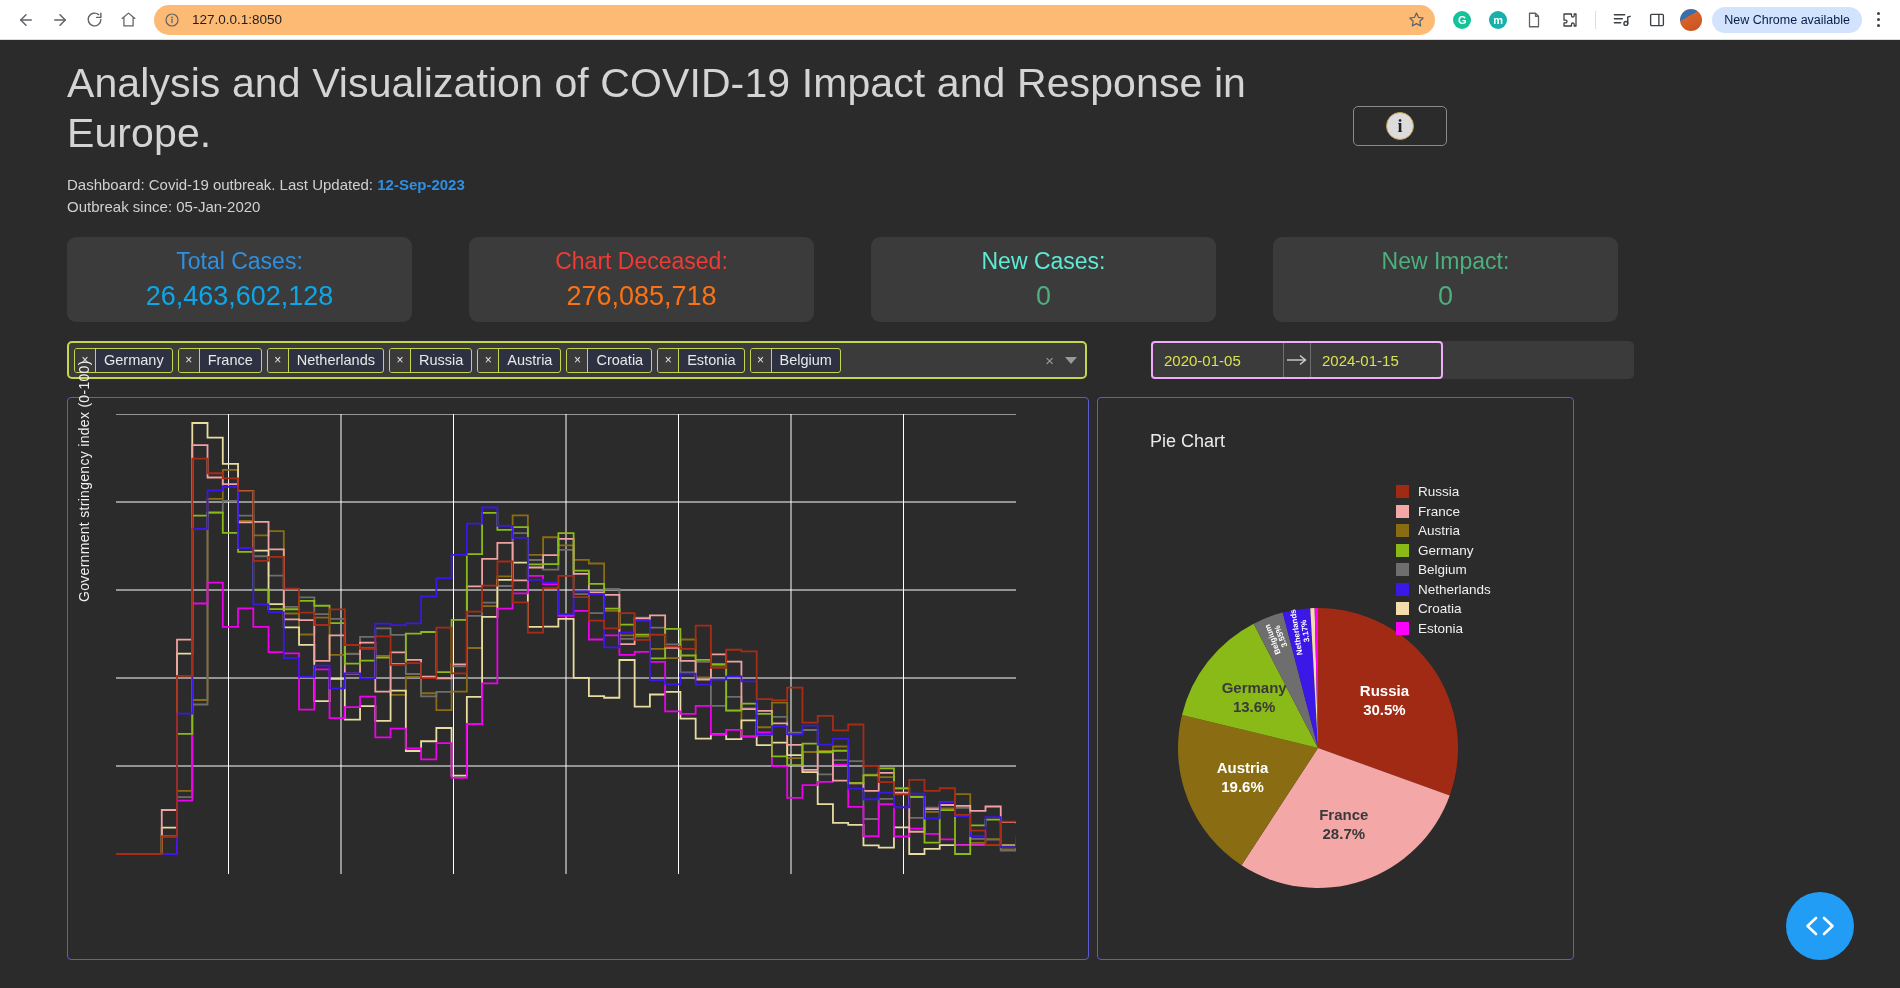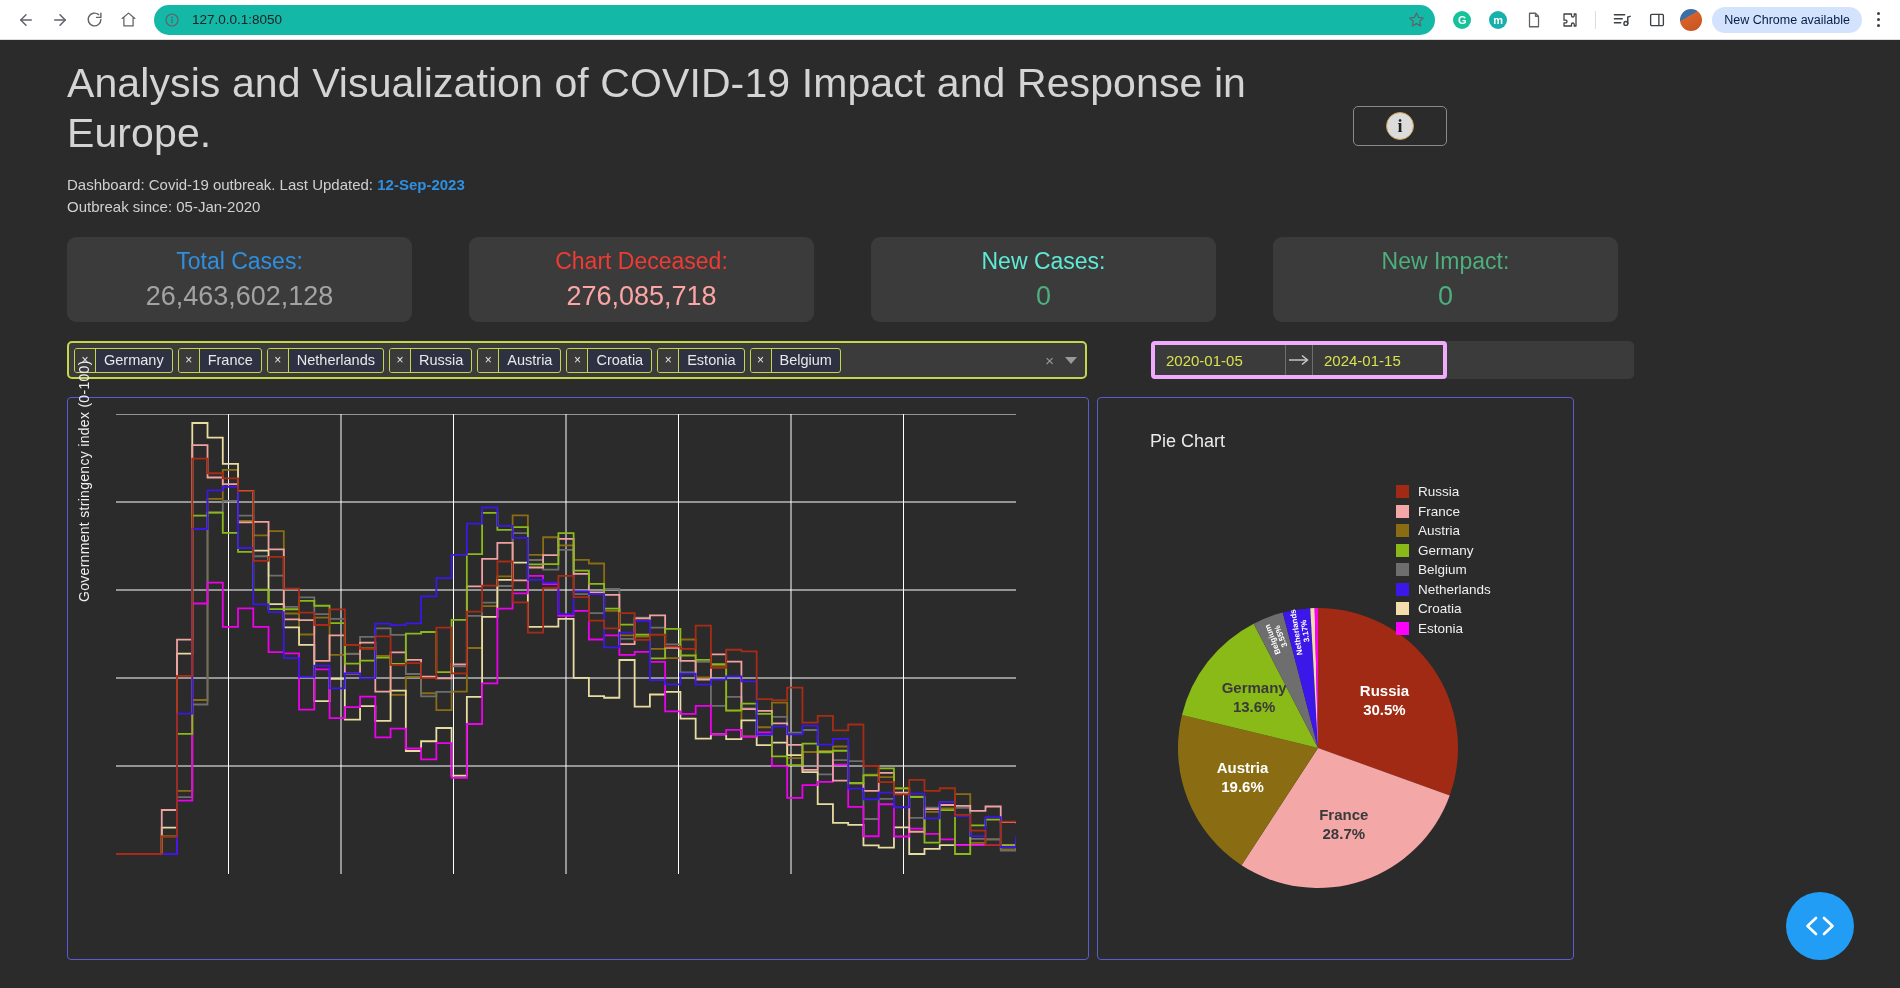--- a/index.html
+++ b/index.html
@@ -23,21 +23,21 @@
     width: 32px; height: 32px;
     display: flex; align-items: center; justify-content: center;
     border-radius: 50%;
     color: #5f6368;
     flex: 0 0 auto;
   }
   .nav-btn svg { display: block; }
   .omnibox {
     flex: 1 1 auto;
     height: 30px;
-    background: #14b8a6;
+    background: #fdba74;
     border-radius: 15px;
     display: flex;
     align-items: center;
     padding: 0 6px;
     margin: 0 8px;
     min-width: 0;
   }
   .omnibox-icon {
     width: 24px; height: 24px;
     display: flex; align-items: center; justify-content: center;
@@ -204,21 +204,21 @@
   .daterange-outer {
     margin-left: 64px;
     width: 483px;
     height: 38px;
     background: #3b3b3b;
     border-radius: 5px;
     display: flex; align-items: center;
   }
   .daterange {
     display: flex; align-items: stretch;
-    border: 4px solid #f0abfc;
+    border: 2px solid #f0abfc;
     border-radius: 4px;
     height: 38px;
     background: #3b3b3b;
   }
   .date-field {
     width: 130px;
     display: flex; align-items: center;
     padding: 0 11px;
     font-size: 15px;
     color: #d8e24f;
@@ -386,25 +386,25 @@
     </div>
 
     <div class="sub-line">
       <span>Dashboard: Covid-19 outbreak. Last Updated: </span><span class="hl-date">12-Sep-2023</span>
     </div>
     <div class="sub-line">Outbreak since: 05-Jan-2020</div>
 
     <div class="cards">
       <div class="card">
         <div class="card-label" style="color:#2f8fe0">Total Cases:</div>
-        <div class="card-value" style="color:#a3a3a3">26,463,602,128</div>
+        <div class="card-value" style="color:#0ea5e9">26,463,602,128</div>
       </div>
       <div class="card">
         <div class="card-label" style="color:#ef3b33">Chart Deceased:</div>
-        <div class="card-value" style="color:#fca5a5">276,085,718</div>
+        <div class="card-value" style="color:#f97316">276,085,718</div>
       </div>
       <div class="card">
         <div class="card-label" style="color:#5eead4">New Cases:</div>
         <div class="card-value" style="color:#4caf7d">0</div>
       </div>
       <div class="card">
         <div class="card-label" style="color:#4caf7d">New Impact:</div>
         <div class="card-value" style="color:#4caf7d">0</div>
       </div>
     </div>

